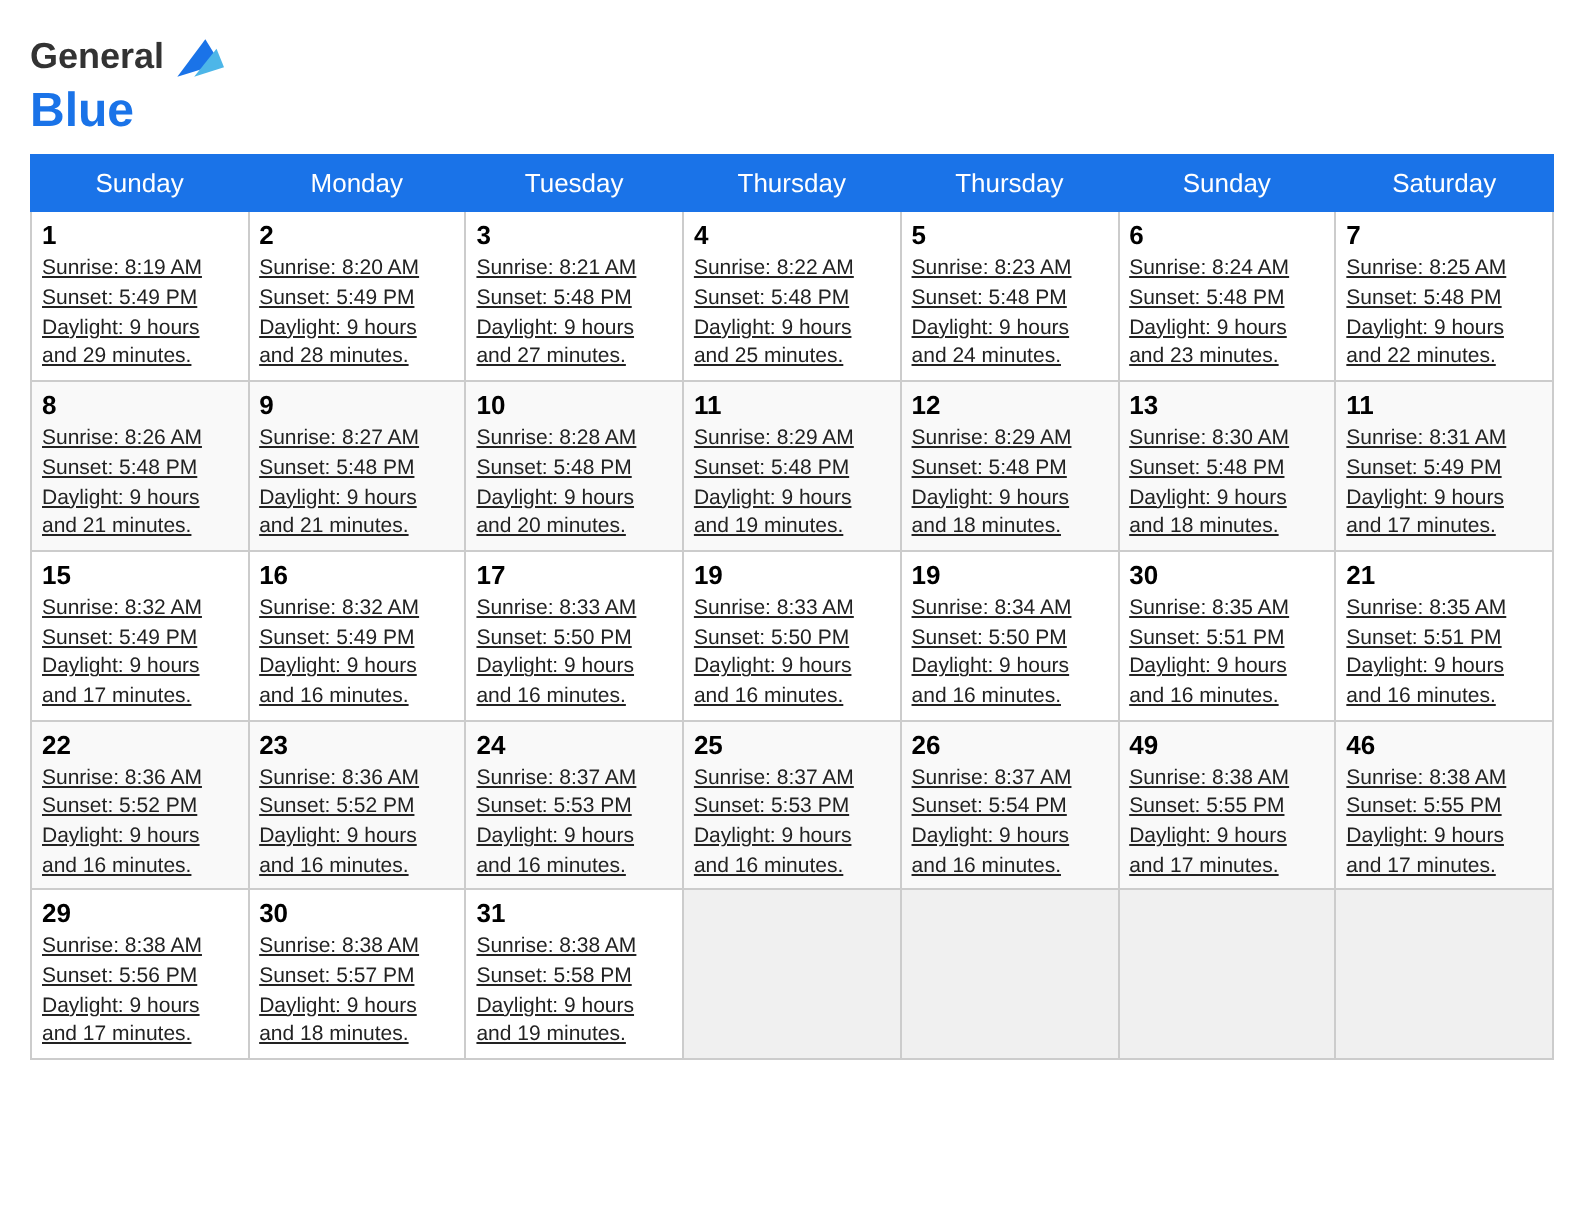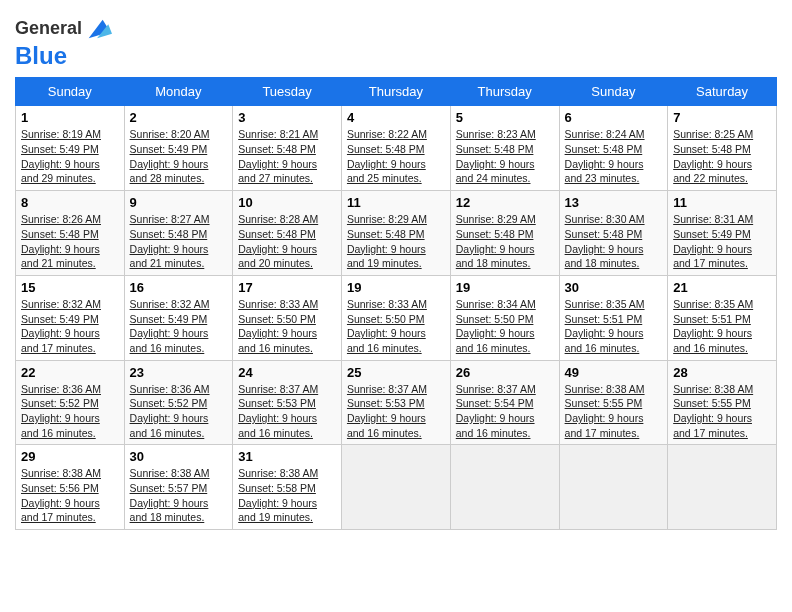--- a/index.html
+++ b/index.html
@@ -233,21 +233,21 @@
         </td>
         <td>
           <span class="day-num">26</span>
           <div class="cell-text">Sunrise: 8:37 AM<br>Sunset: 5:54 PM<br>Daylight: 9 hours and 16 minutes.</div>
         </td>
         <td>
           <span class="day-num">49</span>
           <div class="cell-text">Sunrise: 8:38 AM<br>Sunset: 5:55 PM<br>Daylight: 9 hours and 17 minutes.</div>
         </td>
         <td>
-          <span class="day-num">28</span>
+          <span class="day-num">46</span>
           <div class="cell-text">Sunrise: 8:38 AM<br>Sunset: 5:55 PM<br>Daylight: 9 hours and 17 minutes.</div>
         </td>
       </tr>
       <tr>
         <td>
           <span class="day-num">29</span>
           <div class="cell-text">Sunrise: 8:38 AM<br>Sunset: 5:56 PM<br>Daylight: 9 hours and 17 minutes.</div>
         </td>
         <td>
           <span class="day-num">30</span>

